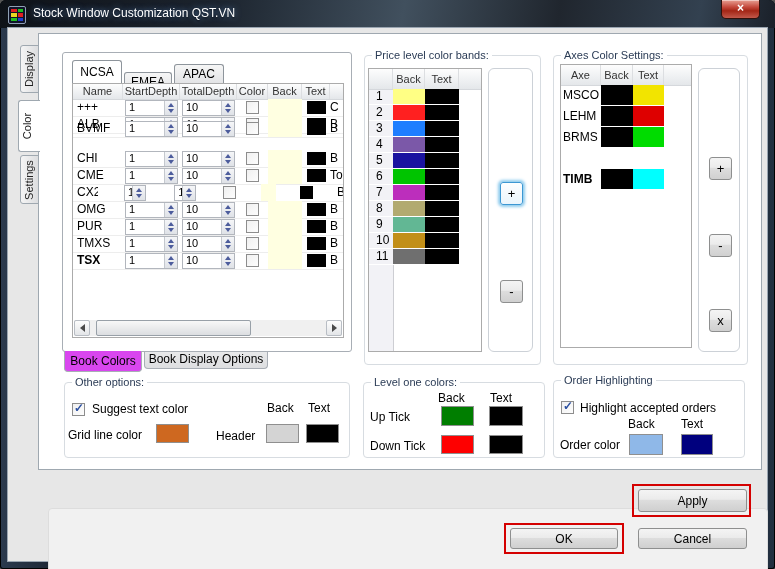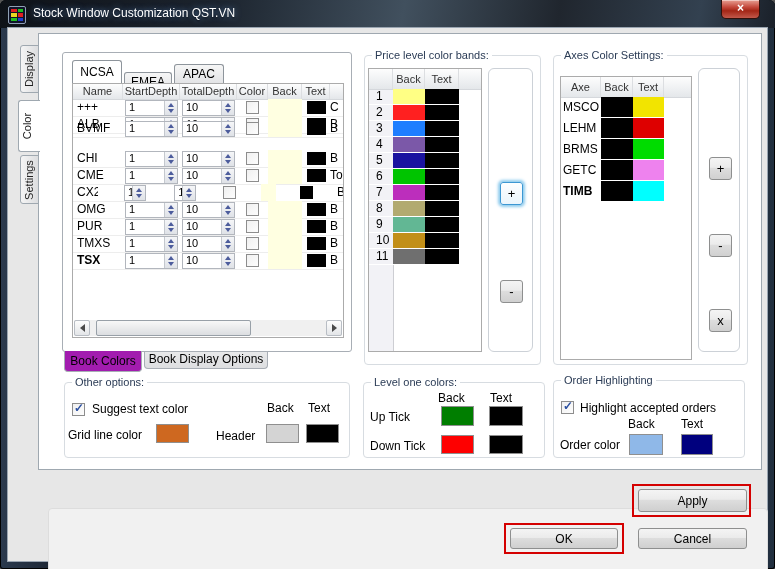--- a/index.html
+++ b/index.html
@@ -66,21 +66,21 @@
   .tri-l{width:0;height:0;border-top:4px solid transparent;border-bottom:4px solid transparent;border-right:5px solid #4a4a4a;}
   .tri-r{width:0;height:0;border-top:4px solid transparent;border-bottom:4px solid transparent;border-left:5px solid #4a4a4a;}
   .sthumb{position:absolute;top:0;height:16px;box-sizing:border-box;border:1px solid #98a0a8;border-radius:2px;
     background:linear-gradient(#f8f8f8,#dcdee1);cursor:grab;}
   
   .htab{position:absolute;box-sizing:border-box;border:1px solid #8e959c;border-bottom:none;border-radius:3px 3px 0 0;
     background:linear-gradient(#f6f6f6,#e3e4e6);font-size:12px;text-align:center;cursor:pointer;color:#000;}
   .htab.sel{background:#fff;z-index:4;}
   .btab{position:absolute;box-sizing:border-box;border:1px solid #a8aeb5;border-top:none;border-radius:0 0 4px 4px;
     background:linear-gradient(#e9eaeb,#dddee0);font-size:12px;text-align:center;cursor:pointer;color:#000;}
-  .btab.sel{background:#a21caf;z-index:4;}
+  .btab.sel{background:#d946ef;z-index:4;}
   
   .bandrow{position:absolute;display:flex;}
   .bandcell{box-sizing:border-box;border-bottom:1px solid #fff;}
   .numcol{position:absolute;background:#f2f2f6;border-right:1px solid #cdced3;}
   .numcell{position:absolute;font-size:12px;color:#000;padding-left:7px;box-sizing:border-box;border-bottom:1px solid #fff;}
   .subpanel{position:absolute;border:1px solid #ccd1d7;border-radius:6px;box-sizing:border-box;background:#fff;}
   .sqbtn{position:absolute;width:23px;height:23px;box-sizing:border-box;border:1px solid #8e8f8f;border-radius:3px;
     background:linear-gradient(#f4f4f4,#ebebeb 45%,#dedede 46%,#d0d0d0);font-size:13px;color:#000;
     display:flex;align-items:center;justify-content:center;cursor:pointer;}
   .sqbtn.focus{border:1px solid #3c97d3;box-shadow:0 0 3px 2px #8ecbed;background:linear-gradient(#fdfeff,#eaf5fc);}
@@ -515,45 +515,40 @@
     </div>
 
     <div class="subpanel" style="left:480px;top:40px;width:45px;height:284px;">
       <div class="sqbtn focus" style="left:11px;top:113px;">+</div>
       <div class="sqbtn" style="left:11px;top:211px;">-</div>
     </div>
 
     <div class="group" style="left:545px;top:27px;width:195px;height:310px;"></div>
     <div class="group-title" style="left:553px;top:21px;">Axes Color Settings:</div>
 
-    <div class="tframe" style="left:552px;top:48px;width:132px;height:284px;">
+    <div class="tframe" style="left:552px;top:36px;width:132px;height:284px;">
       <div class="thead" style="height:20px;">
         <div class="th" style="width:40px;line-height:20px;">Axe</div>
         <div class="th" style="width:32px;line-height:20px;">Back</div>
         <div class="th" style="width:31px;line-height:20px;">Text</div>
       </div>
       <div class="bandrow" style="left:0;top:20px;">
         <div style="width:40px;height:21px;font-size:12px;padding:3px 16px 0 2px;box-sizing:border-box;">MSCO</div>
         <div class="bandcell" style="width: 32px; height: 21px; background: rgb(0, 0, 0);"></div>
         <div class="bandcell" style="width: 31px; height: 21px; background: rgb(242, 228, 0);"></div>
       </div>
       <div class="bandrow" style="left:0;top:41px;">
         <div style="width:40px;height:21px;font-size:12px;padding:3px 0 0 2px;box-sizing:border-box;">LEHM</div>
         <div class="bandcell" style="width: 32px; height: 21px; background: rgb(0, 0, 0);"></div>
         <div class="bandcell" style="width: 31px; height: 21px; background: rgb(222, 0, 0);"></div>
       </div>
       <div class="bandrow" style="left:0;top:62px;">
         <div style="width:40px;height:21px;font-size:12px;padding:3px 0 0 2px;box-sizing:border-box;">BRMS</div>
         <div class="bandcell" style="width: 32px; height: 21px; background: rgb(0, 0, 0);"></div>
         <div class="bandcell" style="width: 31px; height: 21px; background: rgb(0, 220, 0);"></div>
-      </div>
-      <div class="bandrow" style="left:0;top:83px;">
-        <div style="width:40px;height:21px;font-size:12px;padding:3px 0 0 2px;box-sizing:border-box;">GETC</div>
-        <div class="bandcell" style="width: 32px; height: 21px; background: rgb(0, 0, 0);"></div>
-        <div class="bandcell" style="width: 31px; height: 21px; background: rgb(238, 130, 238);"></div>
       </div>
       <div class="bandrow" style="left:0;top:104px;">
         <div class="bold" style="width:40px;height:21px;font-size:12px;padding:3px 0 0 2px;box-sizing:border-box;">TIMB</div>
         <div class="bandcell" style="width: 32px; height: 21px; background: rgb(0, 0, 0);"></div>
         <div class="bandcell" style="width: 31px; height: 21px; background: rgb(0, 255, 255);"></div>
       </div>
     </div>
 
     <div class="subpanel" style="left:690px;top:40px;width:42px;height:284px;">
       <div class="sqbtn" style="left:10px;top:88px;">+</div>

